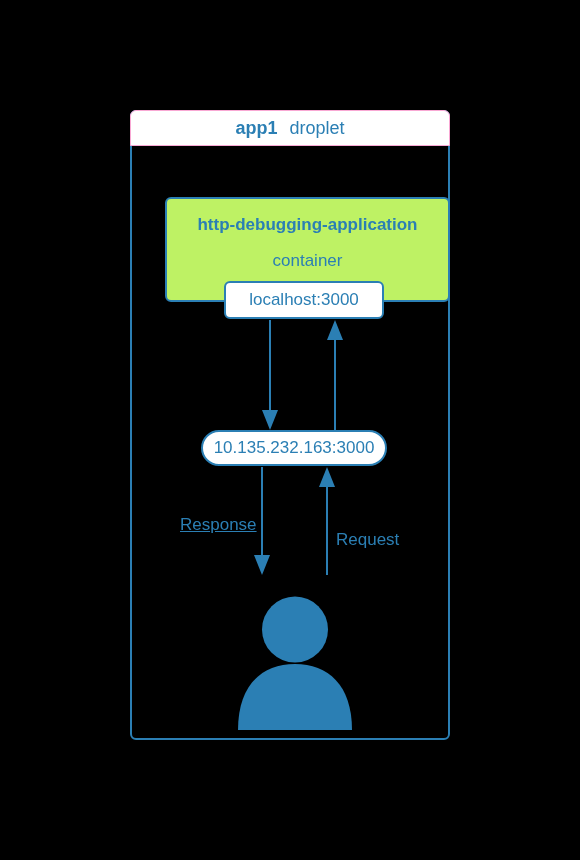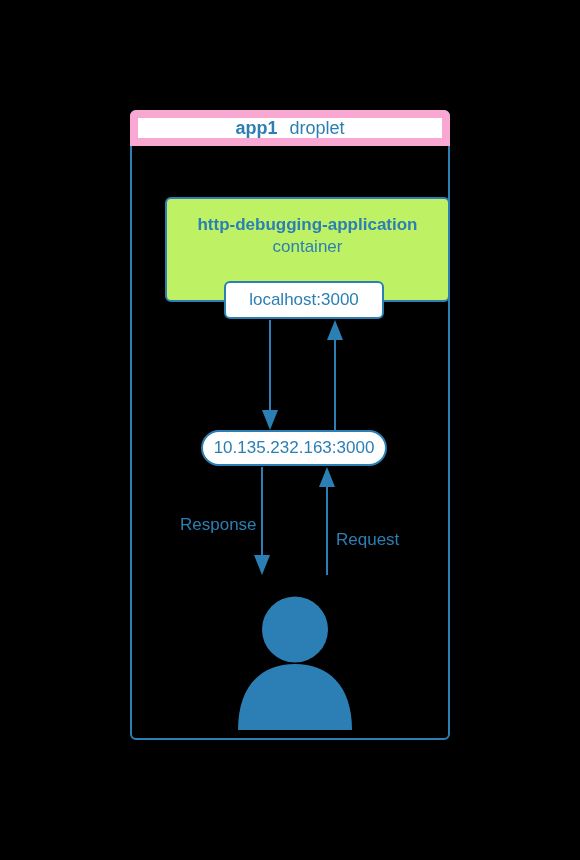--- a/index.html
+++ b/index.html
@@ -21,21 +21,21 @@
     border-radius: 6px;
     background: transparent;
   }
   .droplet-title-bar {
     position: absolute;
     left: 130px;
     top: 110px;
     width: 320px;
     height: 36px;
     background: #fff;
-    border: 8px solid #f9a8d4;
+    border: 1px solid #f9a8d4;
     border-radius: 6px 6px 0 0;
     display: flex;
     align-items: center;
     justify-content: center;
     color: #2b7fb4;
     font-size: 18px;
   }
   .droplet-title-bar .bold { font-weight: 700; }
   .droplet-title-bar .normal { font-weight: 400; margin-left: 12px; }
   .container-box {
@@ -47,41 +47,41 @@
     background: #bef264;
     border: 2px solid #2b7fb4;
     border-radius: 6px;
     display: flex;
     flex-direction: column;
     align-items: center;
     padding-top: 16px;
     color: #2b7fb4;
   }
   .container-box .title { font-weight: 700; font-size: 17px; }
-  .container-box .subtitle { font-weight: 400; font-size: 17px; margin-top: 2px; }
+  .container-box .subtitle { font-weight: 400; font-size: 17px; margin-top: 16px; }
   .port-box {
     position: absolute;
     background: #fff;
     border: 2px solid #2b7fb4;
     border-radius: 6px;
     color: #2b7fb4;
     font-size: 17px;
     display: flex;
     align-items: center;
     justify-content: center;
     padding: 6px 14px;
   }
   .localhost-box { left: 224px; top: 281px; width: 160px; height: 38px; }
   .ip-box { left: 201px; top: 430px; width: 186px; height: 36px; border-radius: 18px; }
   .flow-label {
     position: absolute;
     color: #2b7fb4;
     font-size: 17px;
   }
-  .response-label { left: 180px; top: 515px; }
+  .response-label { left: 180px; top: 515px; text-decoration: underline; }
   .request-label { left: 336px; top: 530px; }
   .user-icon {
     position: absolute;
     left: 220px;
     top: 580px;
     width: 150px;
     height: 150px;
   }
   svg.arrow { position: absolute; overflow: visible; }
 </style>

